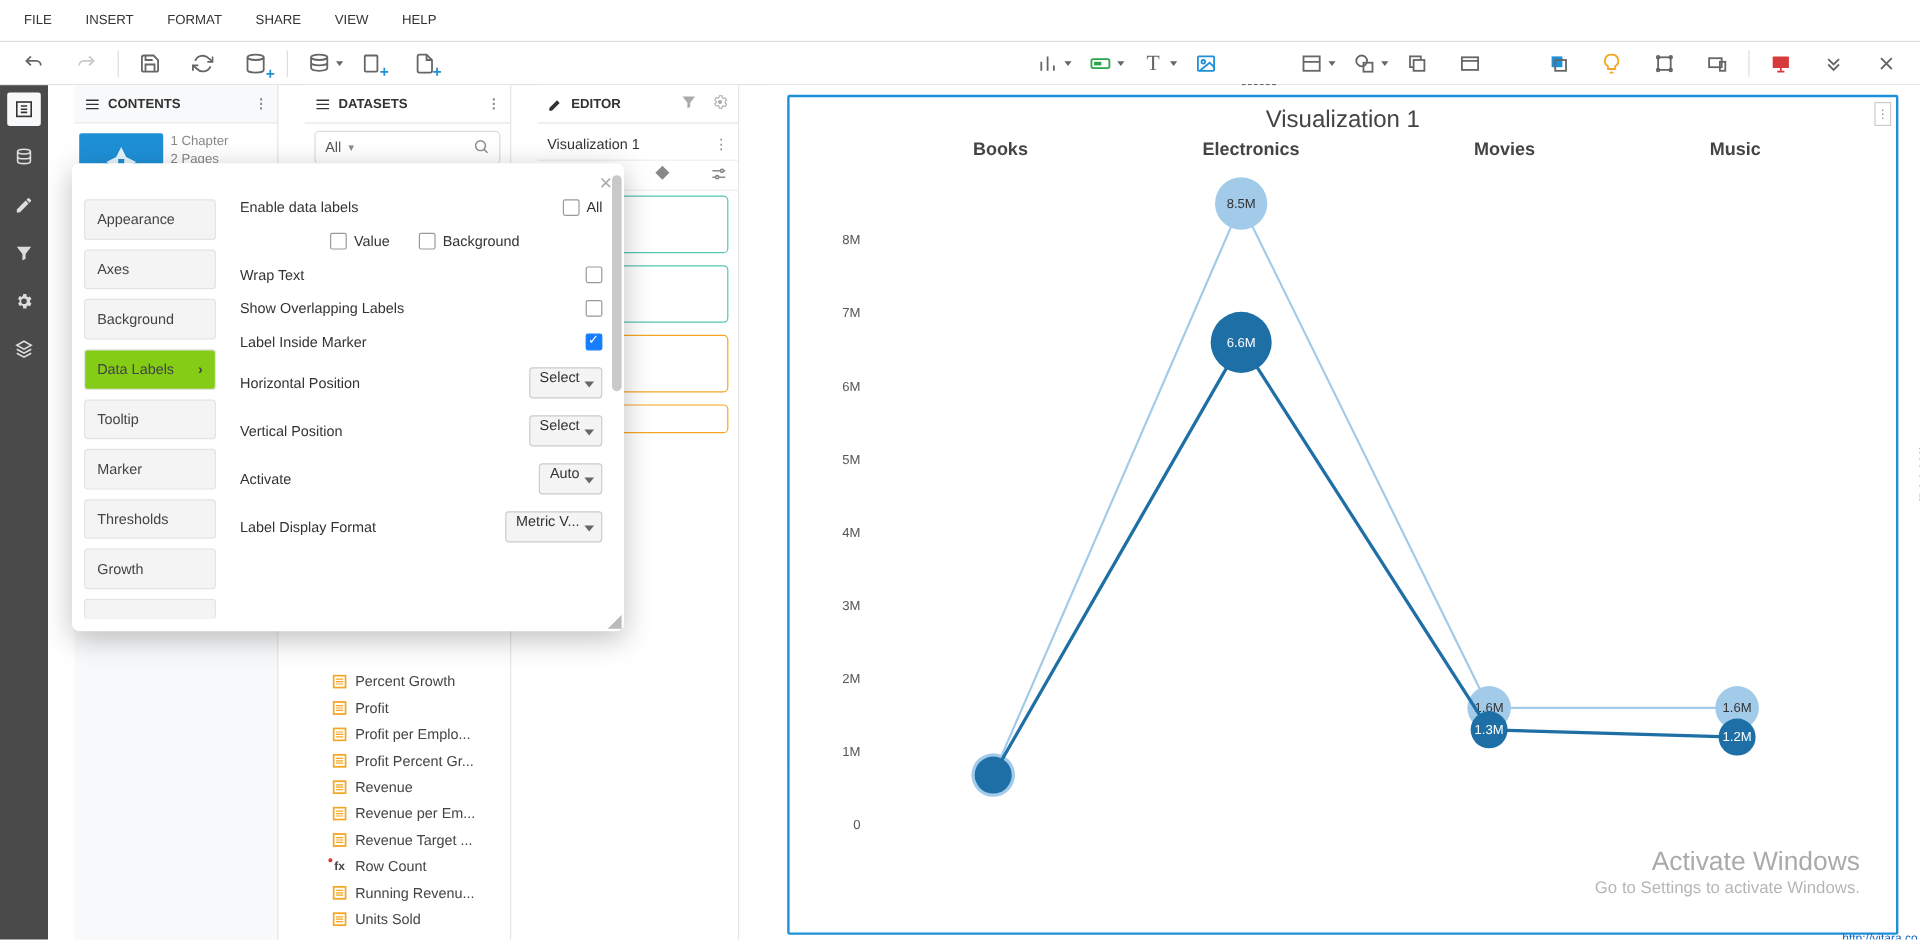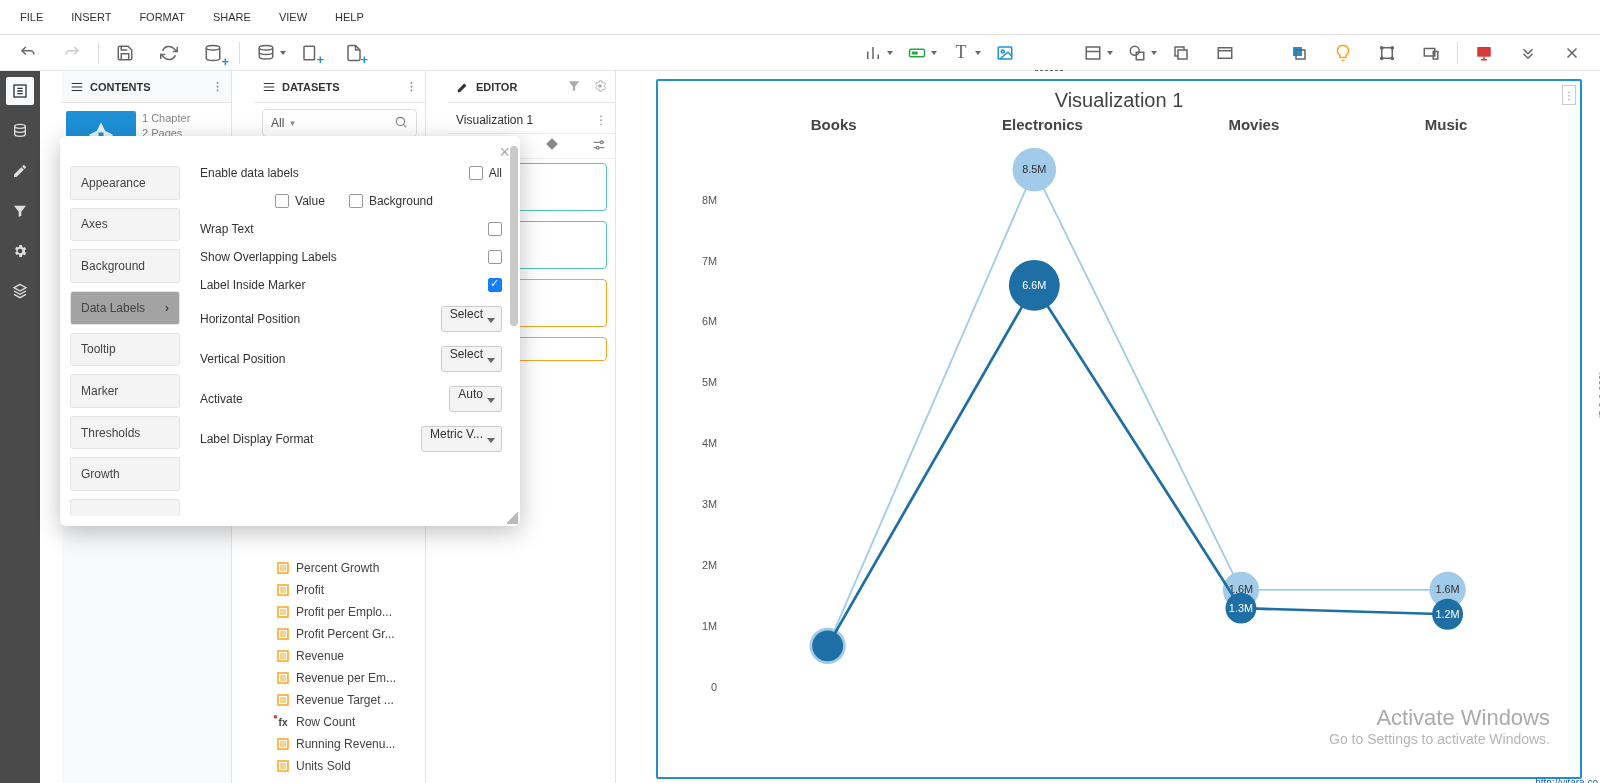--- a/index.html
+++ b/index.html
@@ -65,21 +65,21 @@
   .watermark .w1{font-size:22px; color:rgba(100,100,100,.55);}
   .watermark .w2{font-size:14px; color:rgba(120,120,120,.55);}
   .vside-text{position:absolute; right:2px; top:300px; transform:rotate(-90deg); transform-origin:right top; font-size:10px; color:#888;}
   .vside-link{position:absolute; right:2px; bottom:6px; font-size:10px; color:#1565c0; text-decoration:underline;}
   
   
   .modal{position:absolute; left:60px; top:136px; width:460px; height:390px; background:#fff; border-radius:6px; box-shadow:0 6px 24px rgba(0,0,0,.25); display:flex; overflow:hidden;}
   .modal .close{position:absolute; right:10px; top:6px; color:#aaa; font-size:18px; cursor:pointer;}
   .modal-tabs{width:130px; padding:30px 10px 10px; display:flex; flex-direction:column; gap:8px;}
   .mtab{height:36px; background:#f4f4f4; border:1px solid #e4e4e4; border-radius:3px; display:flex; align-items:center; padding:0 10px; font-size:12px; color:#444;}
-  .mtab.active{background:#a3a3a3;}
+  .mtab.active{background:#84cc16;}
   .mtab .arrow{margin-left:auto; font-weight:600;}
   .modal-body{flex:1; padding:30px 18px 10px 10px; font-size:12px; color:#333; overflow:hidden; position:relative;}
   .modal-scroll{position:absolute; right:2px; top:10px; width:8px; height:180px; background:#c9c9c9; border-radius:4px;}
   .mrow{display:flex; align-items:center; justify-content:space-between; margin-bottom:14px;}
   .mrow label{flex:1;}
   .mrow .ctrl{display:flex;align-items:center;gap:6px;}
   .check{width:14px;height:14px;border:1.5px solid #999;border-radius:2px;display:inline-block;}
   .check.on{background:#157dff;border-color:#157dff; position:relative;}
   .check.on::after{content:"✓"; color:#fff; font-size:11px; position:absolute; left:1px; top:-2px;}
   .select{height:26px; border:1px solid #ccc; border-radius:3px; background:#f4f4f4; padding:0 18px 0 8px; font-size:12px; position:relative; min-width:56px;}

